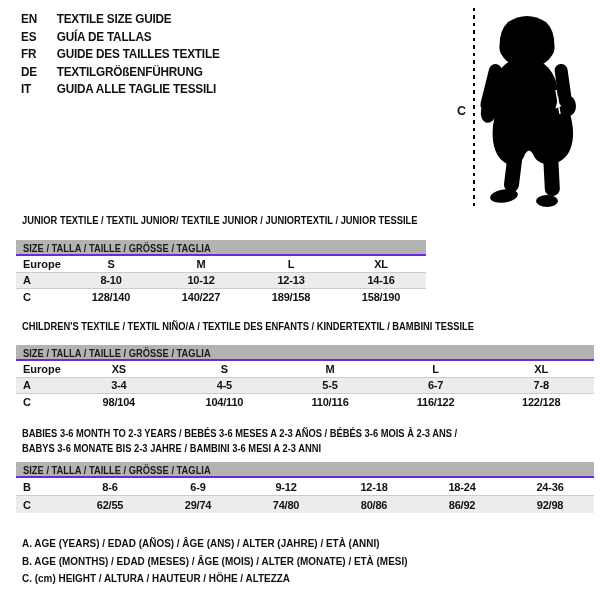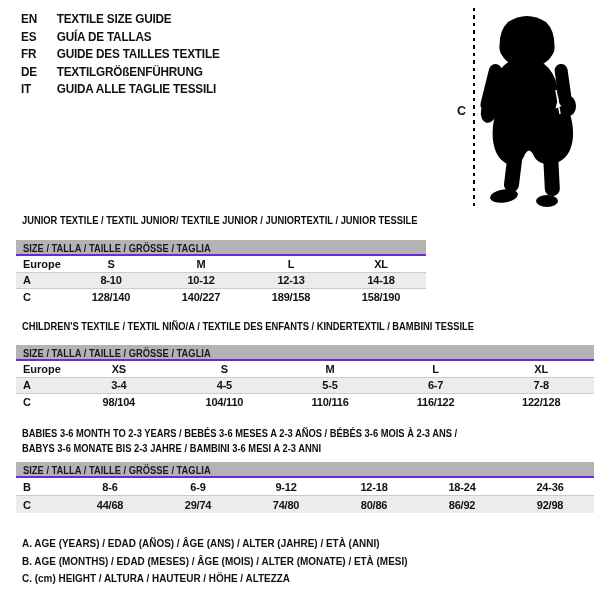--- a/index.html
+++ b/index.html
@@ -118,21 +118,21 @@
           <span class="cell">S</span>
           <span class="cell">M</span>
           <span class="cell">L</span>
           <span class="cell">XL</span>
         </div>
         <div class="trow shaded">
           <span class="rlabel">A</span>
           <span class="cell">8-10</span>
           <span class="cell">10-12</span>
           <span class="cell">12-13</span>
-          <span class="cell">14-18</span>
+          <span class="cell">14-16</span>
         </div>
         <div class="trow">
           <span class="rlabel">C</span>
           <span class="cell">128/140</span>
           <span class="cell">140/227</span>
           <span class="cell">189/158</span>
           <span class="cell">158/190</span>
         </div>
       </div>
   </div>
@@ -183,21 +183,21 @@
           <span class="rlabel">B</span>
           <span class="cell">8-6</span>
           <span class="cell">6-9</span>
           <span class="cell">9-12</span>
           <span class="cell">12-18</span>
           <span class="cell">18-24</span>
           <span class="cell">24-36</span>
         </div>
         <div class="trow shaded">
           <span class="rlabel">C</span>
-          <span class="cell">44/68</span>
+          <span class="cell">62/55</span>
           <span class="cell">29/74</span>
           <span class="cell">74/80</span>
           <span class="cell">80/86</span>
           <span class="cell">86/92</span>
           <span class="cell">92/98</span>
         </div>
       </div>
   </div>
 
   <div class="abs notes">

